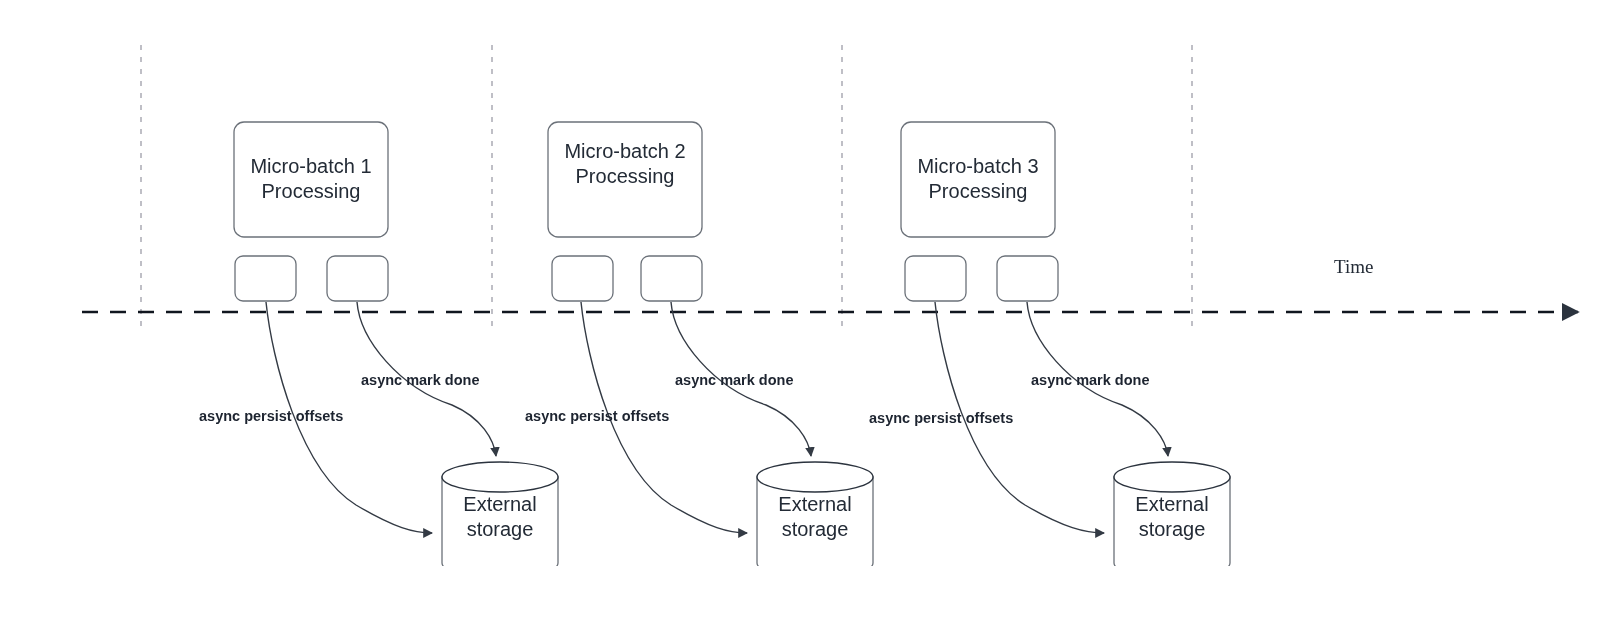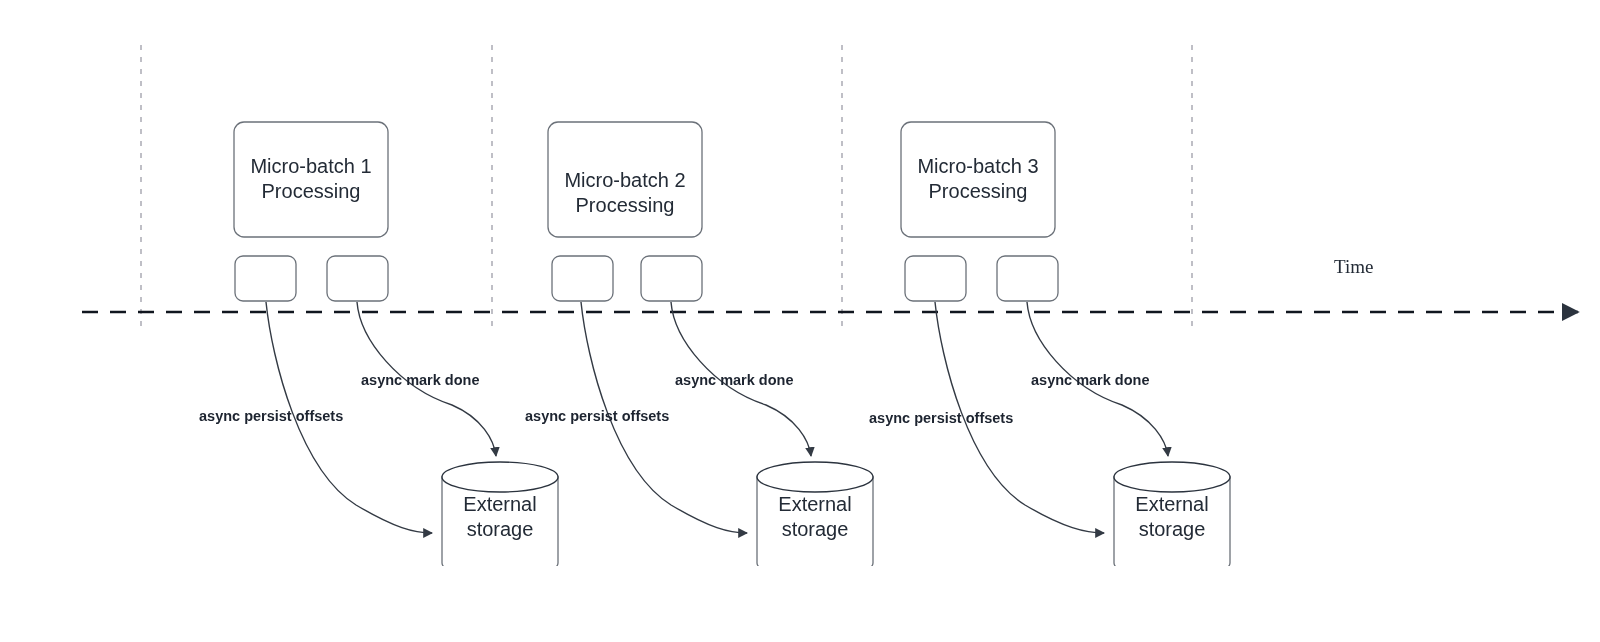--- a/index.html
+++ b/index.html
@@ -105,21 +105,21 @@
       </g>
   </svg>
 
   <div id="label-layer">
       <div class="node-label" style="left: 234px; top: 153.5px; width: 154px;">Micro-batch 1
 Processing</div>
       <div class="node-label" style="left: 432px; top: 492px; width: 136px;">External
 storage</div>
       <div class="edge-label" style="left: 199px; top: 408px;">async persist offsets</div>
       <div class="edge-label" style="left: 361px; top: 372px;">async mark done</div>
-      <div class="node-label" style="left: 548px; top: 168px; width: 154px;">Micro-batch 2
+      <div class="node-label" style="left: 548px; top: 139px; width: 154px;">Micro-batch 2
 Processing</div>
       <div class="node-label" style="left: 747px; top: 492px; width: 136px;">External
 storage</div>
       <div class="edge-label" style="left: 525px; top: 408px;">async persist offsets</div>
       <div class="edge-label" style="left: 675px; top: 372px;">async mark done</div>
       <div class="node-label" style="left: 901px; top: 153.5px; width: 154px;">Micro-batch 3
 Processing</div>
       <div class="node-label" style="left: 1104px; top: 492px; width: 136px;">External
 storage</div>
       <div class="edge-label" style="left: 869px; top: 410px;">async persist offsets</div>

